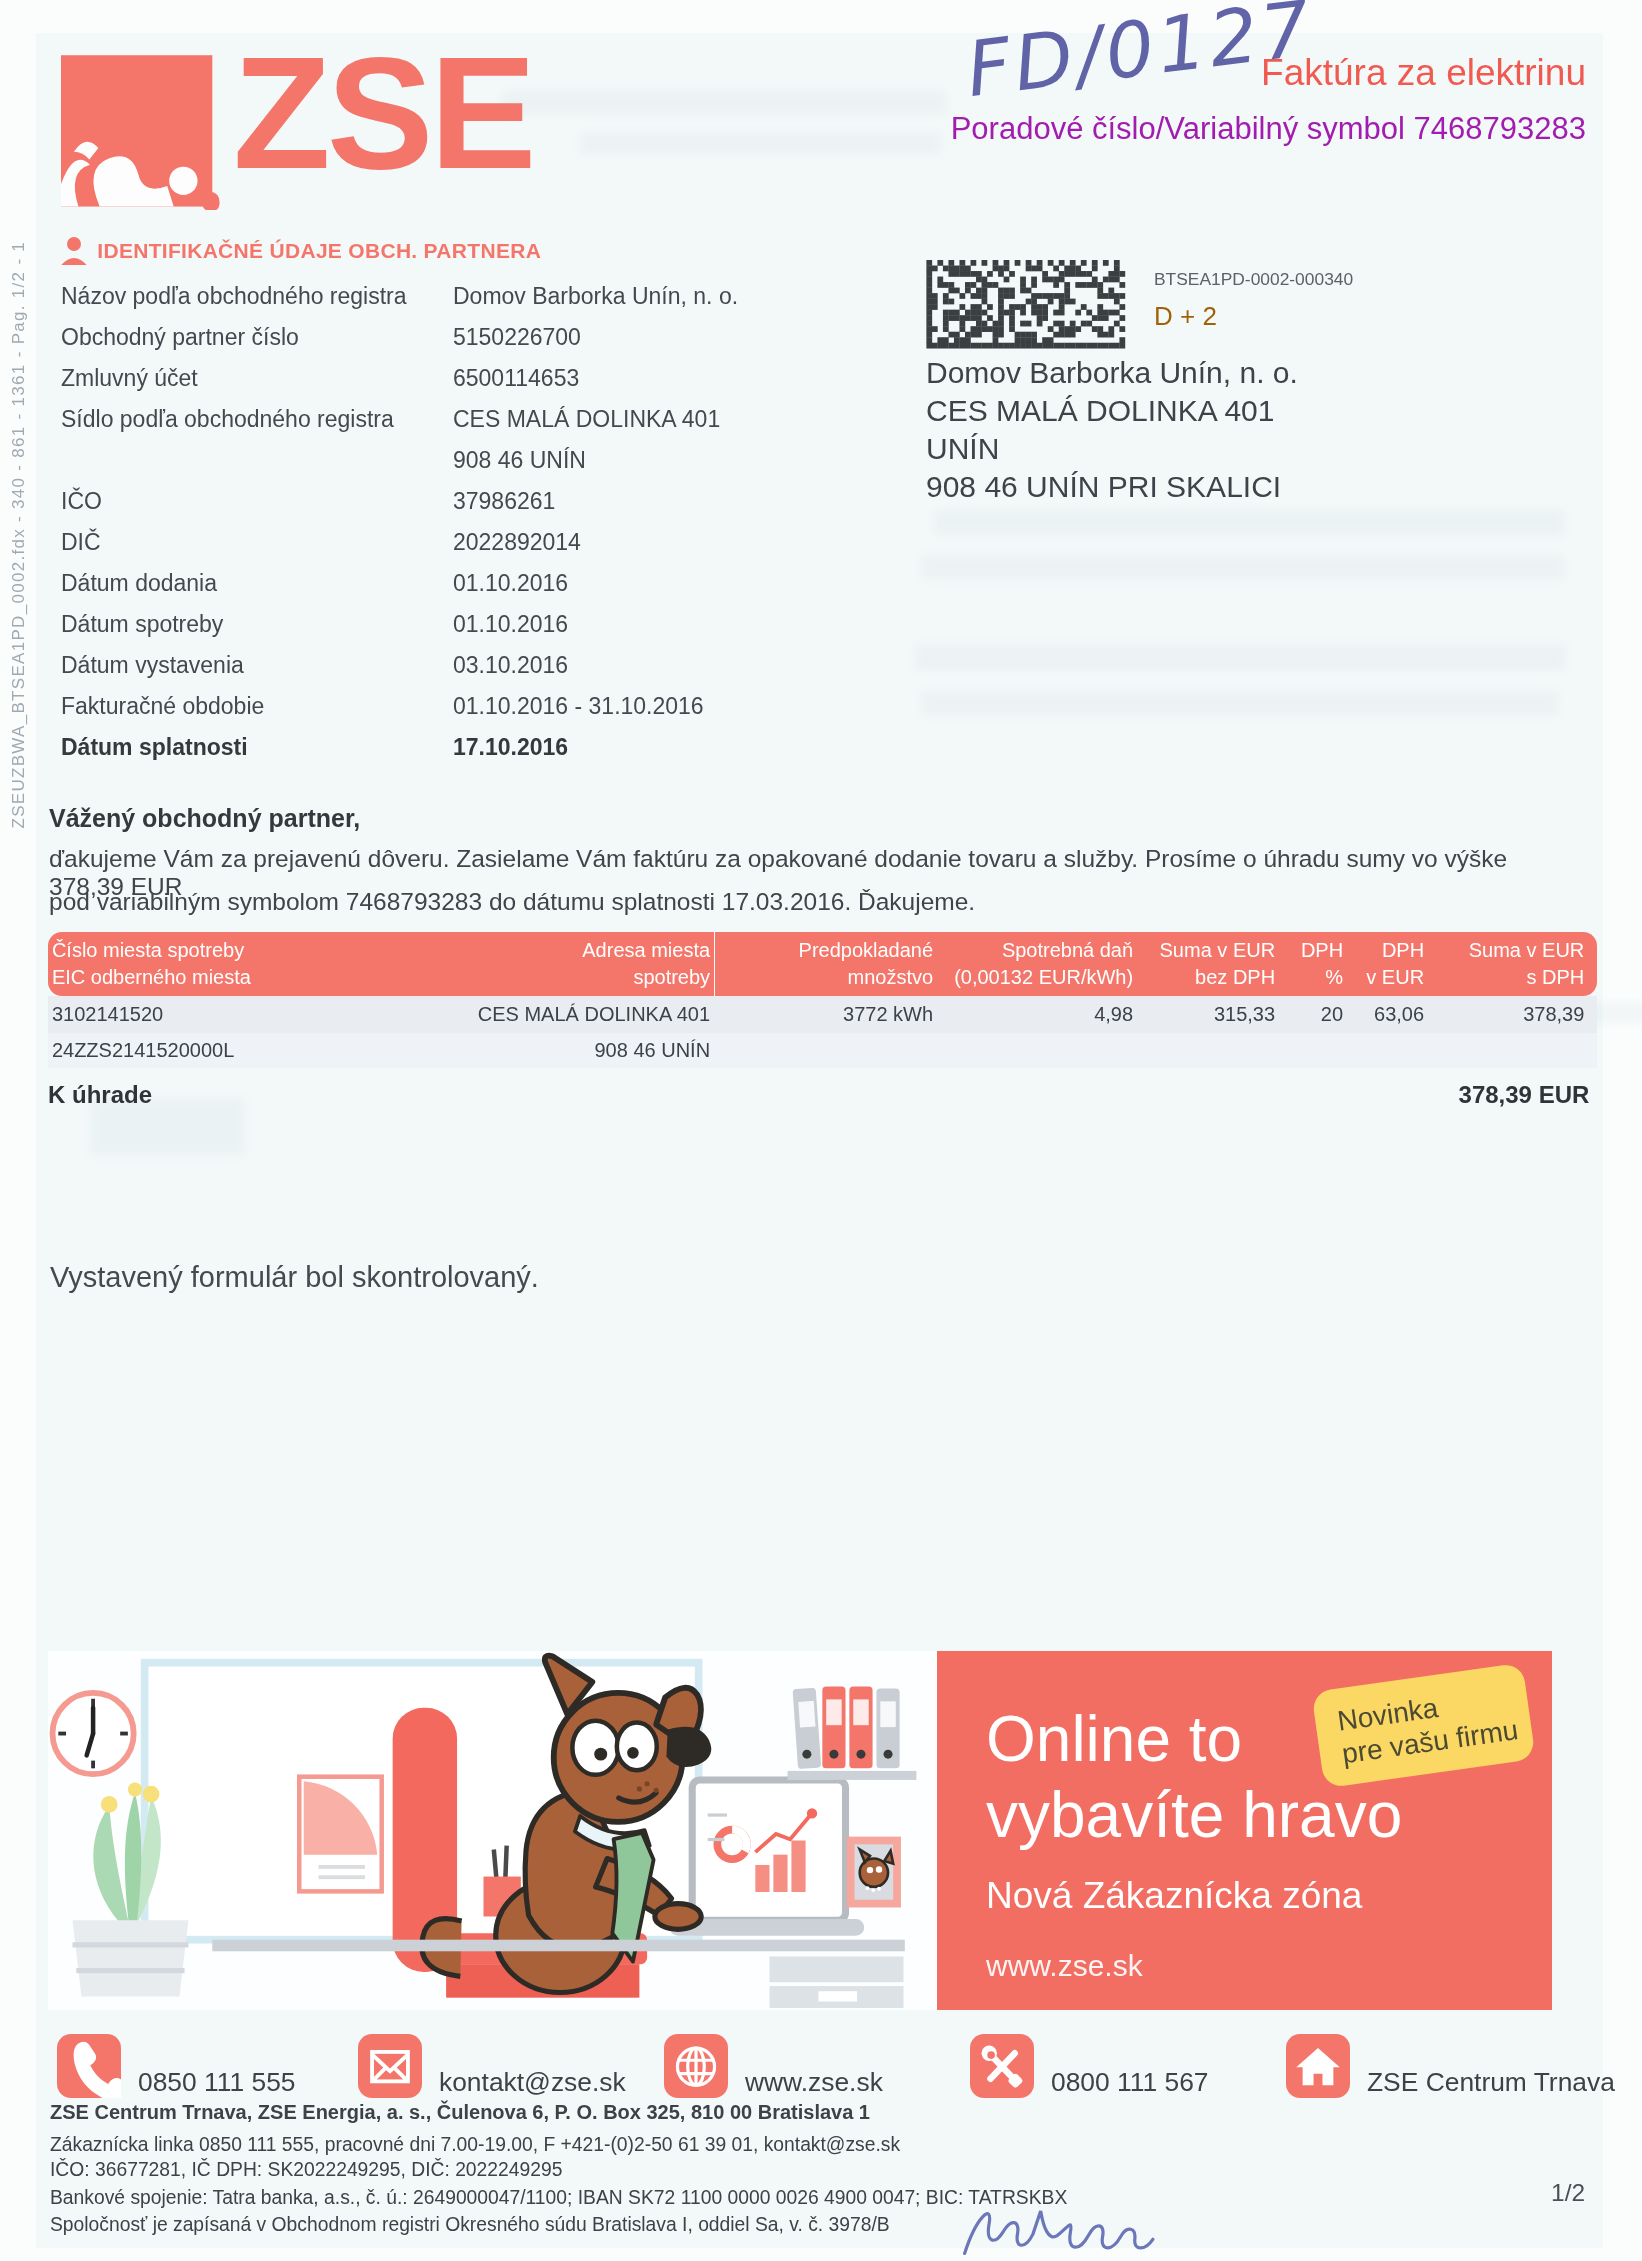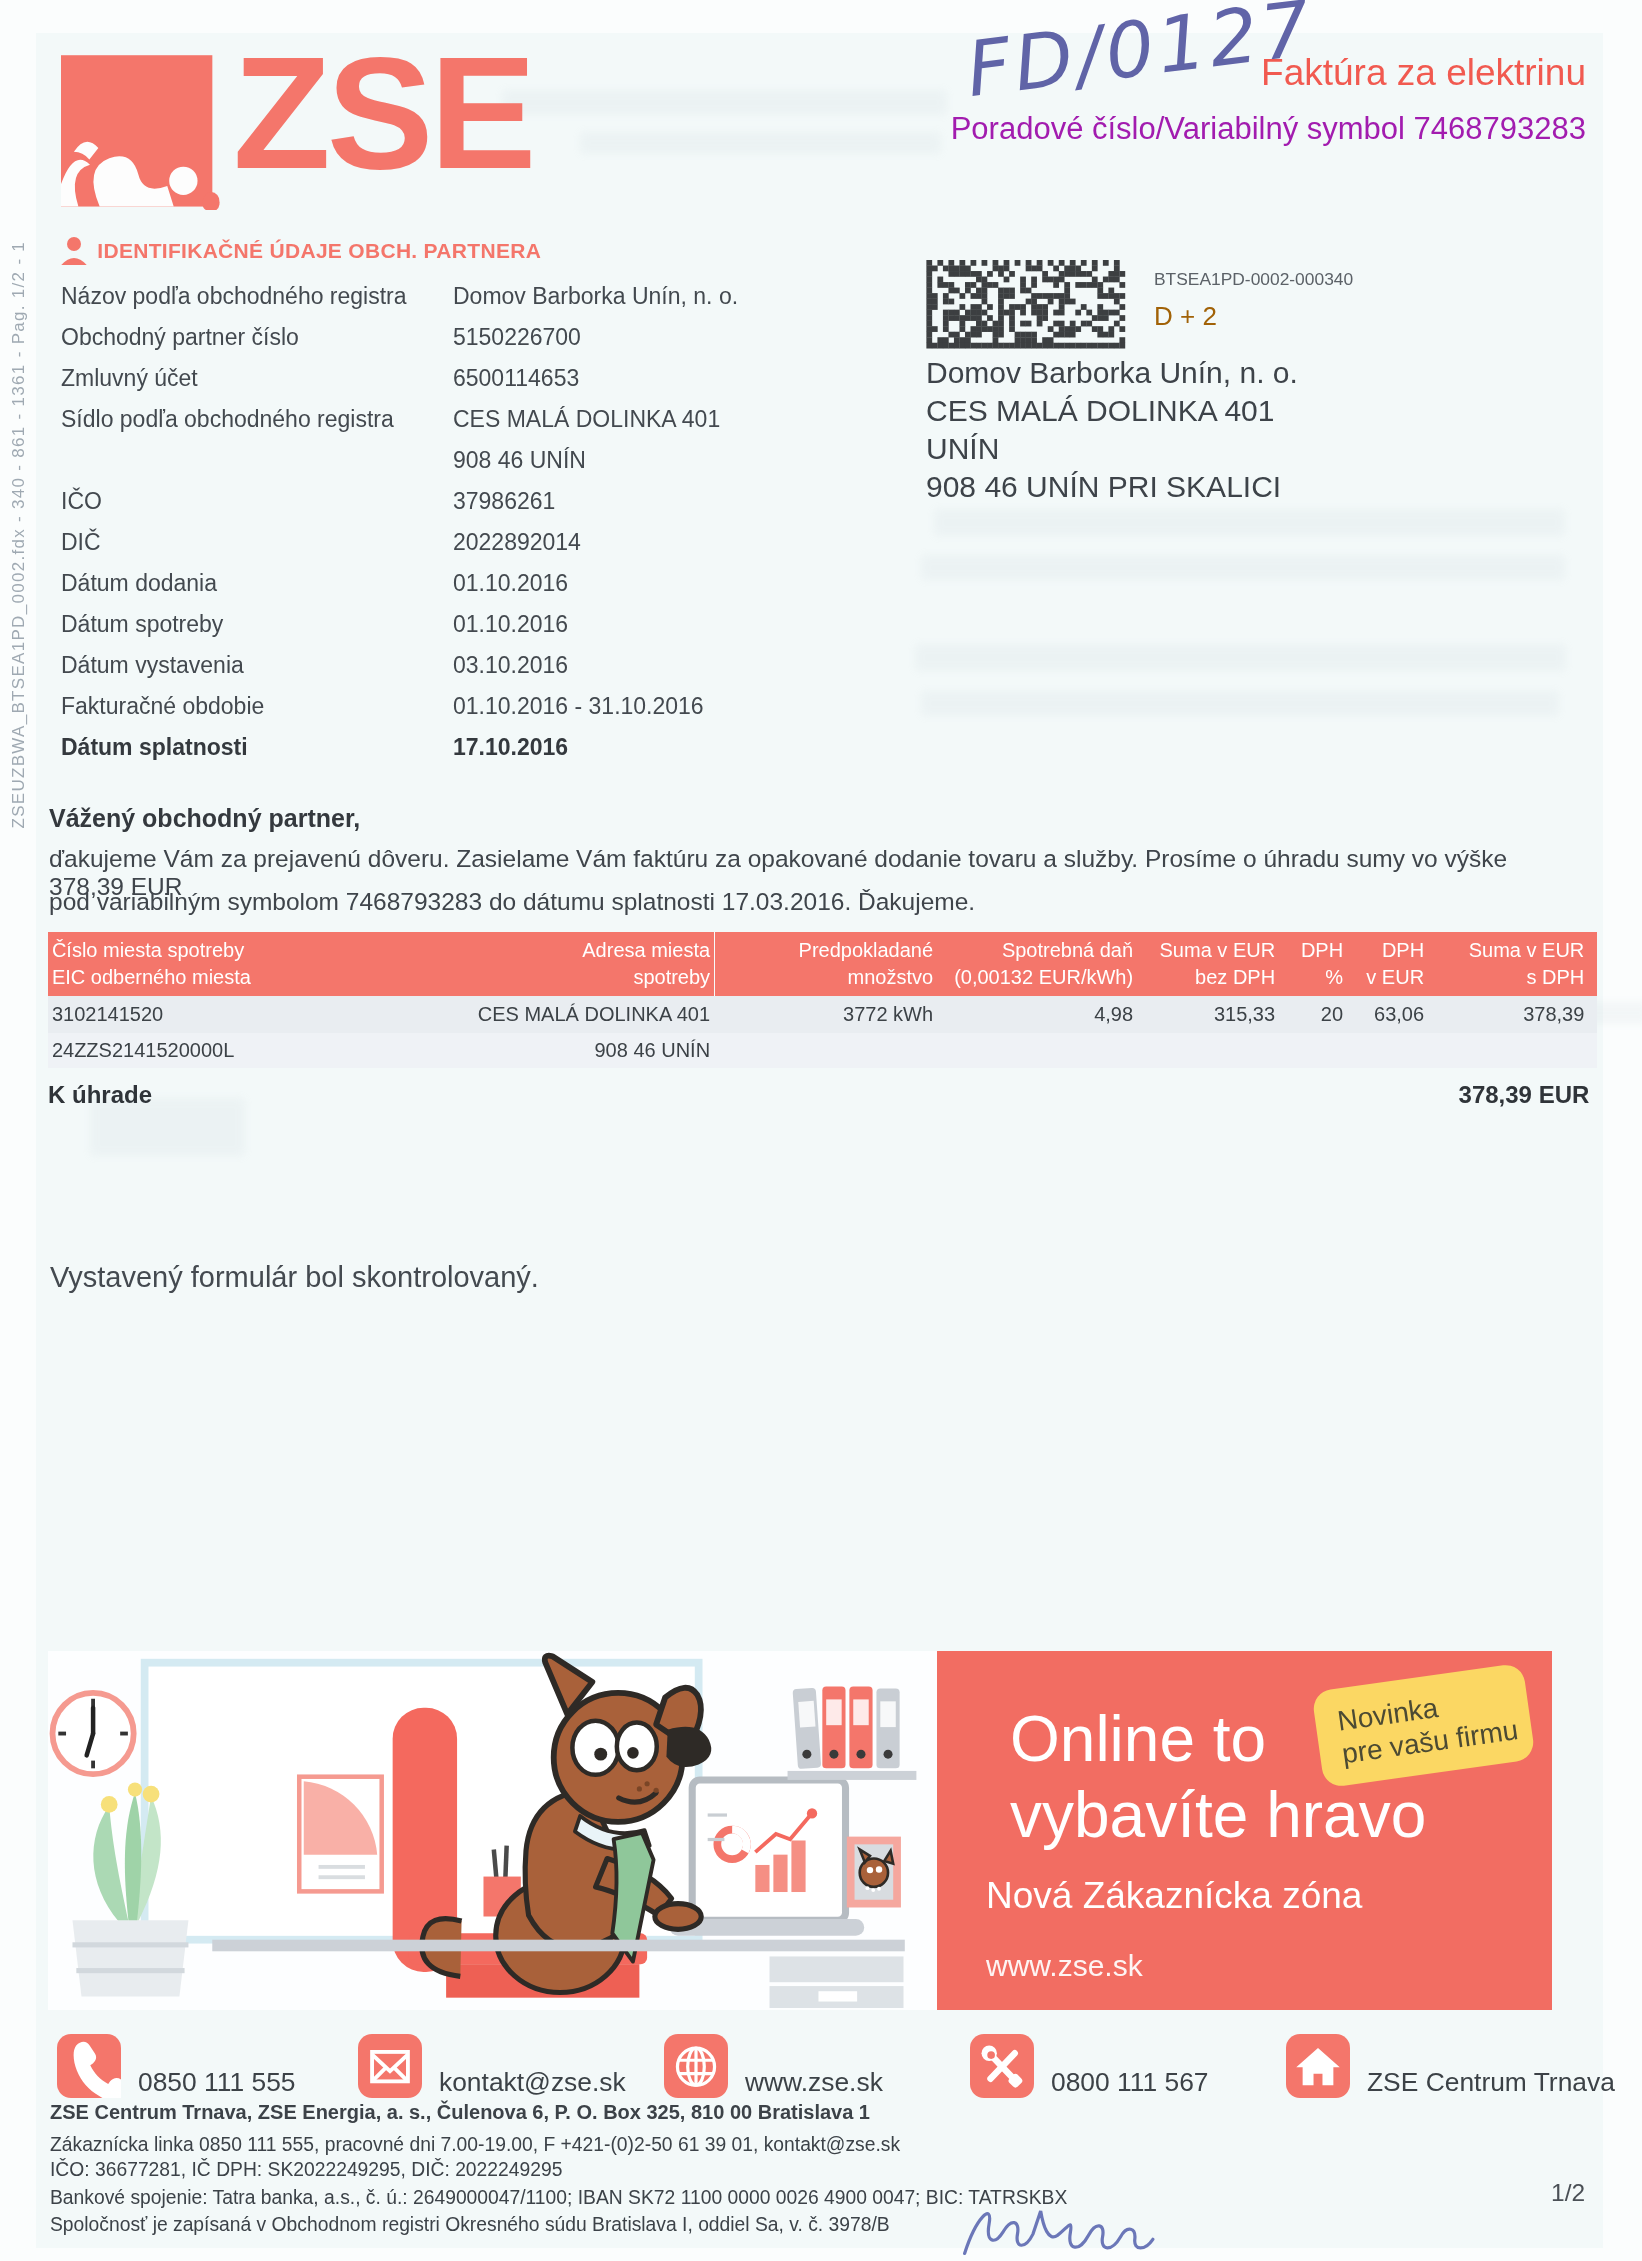--- a/index.html
+++ b/index.html
@@ -27,42 +27,42 @@
   .barcode{position:absolute;left:926px;top:260px;}
   .bc-code{position:absolute;left:1154px;top:269px;font-size:17.4px;color:#5b6167;}
   .bc-note{position:absolute;left:1154px;top:301px;font-size:26px;color:#a16207;}
   .address{position:absolute;left:926px;top:354px;font-size:30px;line-height:38px;color:#3d4349;}
   
   .salutation{position:absolute;left:49px;top:804px;font-size:25px;font-weight:bold;color:#34393e;}
   .body1{position:absolute;left:49px;top:845px;width:1514px;font-size:24.5px;color:#3f454b;}
   .body2{position:absolute;left:49px;top:888px;width:1514px;font-size:24.5px;color:#3f454b;}
   
   .inv-table{position:absolute;left:48px;top:932px;width:1549px;}
-  .thead{display:flex;background:#f4766b;color:#fff;height:64px;font-size:20px;}
+  .thead{display:flex;background:#f4766b;color:#fff;height:64px;font-size:20px;border-radius:14px;}
   .tbody{display:flex;background:#e9edf1;height:37px;font-size:20px;color:#3c4247;align-items:center;}
   .tbody.second{background:#eff2f6;height:35px;}
   .c{box-sizing:border-box;padding:5.2px 3.9px 0 3.9px;text-align:right;line-height:27px;}
   .tbody .c{padding-top:0;line-height:normal;}
   .c1{width:345px;text-align:left;padding-left:3.9px;}
   .c2{width:322px;border-right:1.9px solid #f7fbfb;}
   .tbody .c2{border-right:1.9px solid transparent;}
   .c3{width:222px;}.c4{width:200px;}.c5{width:142px;}.c6{width:68px;}.c7{width:81px;}
   .c8{width:164px;padding-right:7.7px;}
   .total-row{position:absolute;left:48px;top:1081px;width:1549px;display:flex;
              justify-content:space-between;font-size:24px;font-weight:bold;color:#2f3439;}
   .total-row .v{padding-right:7.7px;}
   .note{position:absolute;left:50px;top:1261px;font-size:29px;color:#444a50;}
   
   .illus-box{position:absolute;left:48px;top:1651px;width:889px;height:359px;background:#fdfeff;}
   .promo-box{position:absolute;left:937px;top:1651px;width:615px;height:359px;background:#f26d62;}
   .badge{position:absolute;left:380px;top:26px;width:213px;height:97px;background:#fbd763;
          border-radius:19.3px;transform:rotate(-8deg);display:flex;flex-direction:column;
          justify-content:center;padding-left:22px;box-sizing:border-box;
          font-size:28px;font-weight:500;color:#4c4a33;line-height:33px;}
-  .headline{position:absolute;left:49px;top:50px;color:#fff;font-size:64px;font-weight:500;line-height:76px;margin-left:24px;}
+  .headline{position:absolute;left:49px;top:50px;color:#fff;font-size:64px;font-weight:500;line-height:76px;}
   .subheadline{position:absolute;left:49px;top:224px;color:#fff;font-size:37px;font-weight:400;}
   .promo-url{position:absolute;left:49px;top:298px;color:#ffffff;opacity:.93;font-size:30px;}
   
   .contact{position:absolute;top:2034px;display:flex;align-items:flex-end;gap:17px;}
   .cicon{width:64px;height:64px;border-radius:14px;background:#f4766b;flex:none;}
   .clabel{font-size:26.4px;color:#3c4247;}
   
   .f-line{position:absolute;left:50px;font-size:19.3px;color:#3c4248;}
   .f-bold{font-weight:bold;font-size:20px;}
   .pagenum{position:absolute;left:1551px;top:2179px;font-size:24.5px;color:#4a5056;}

